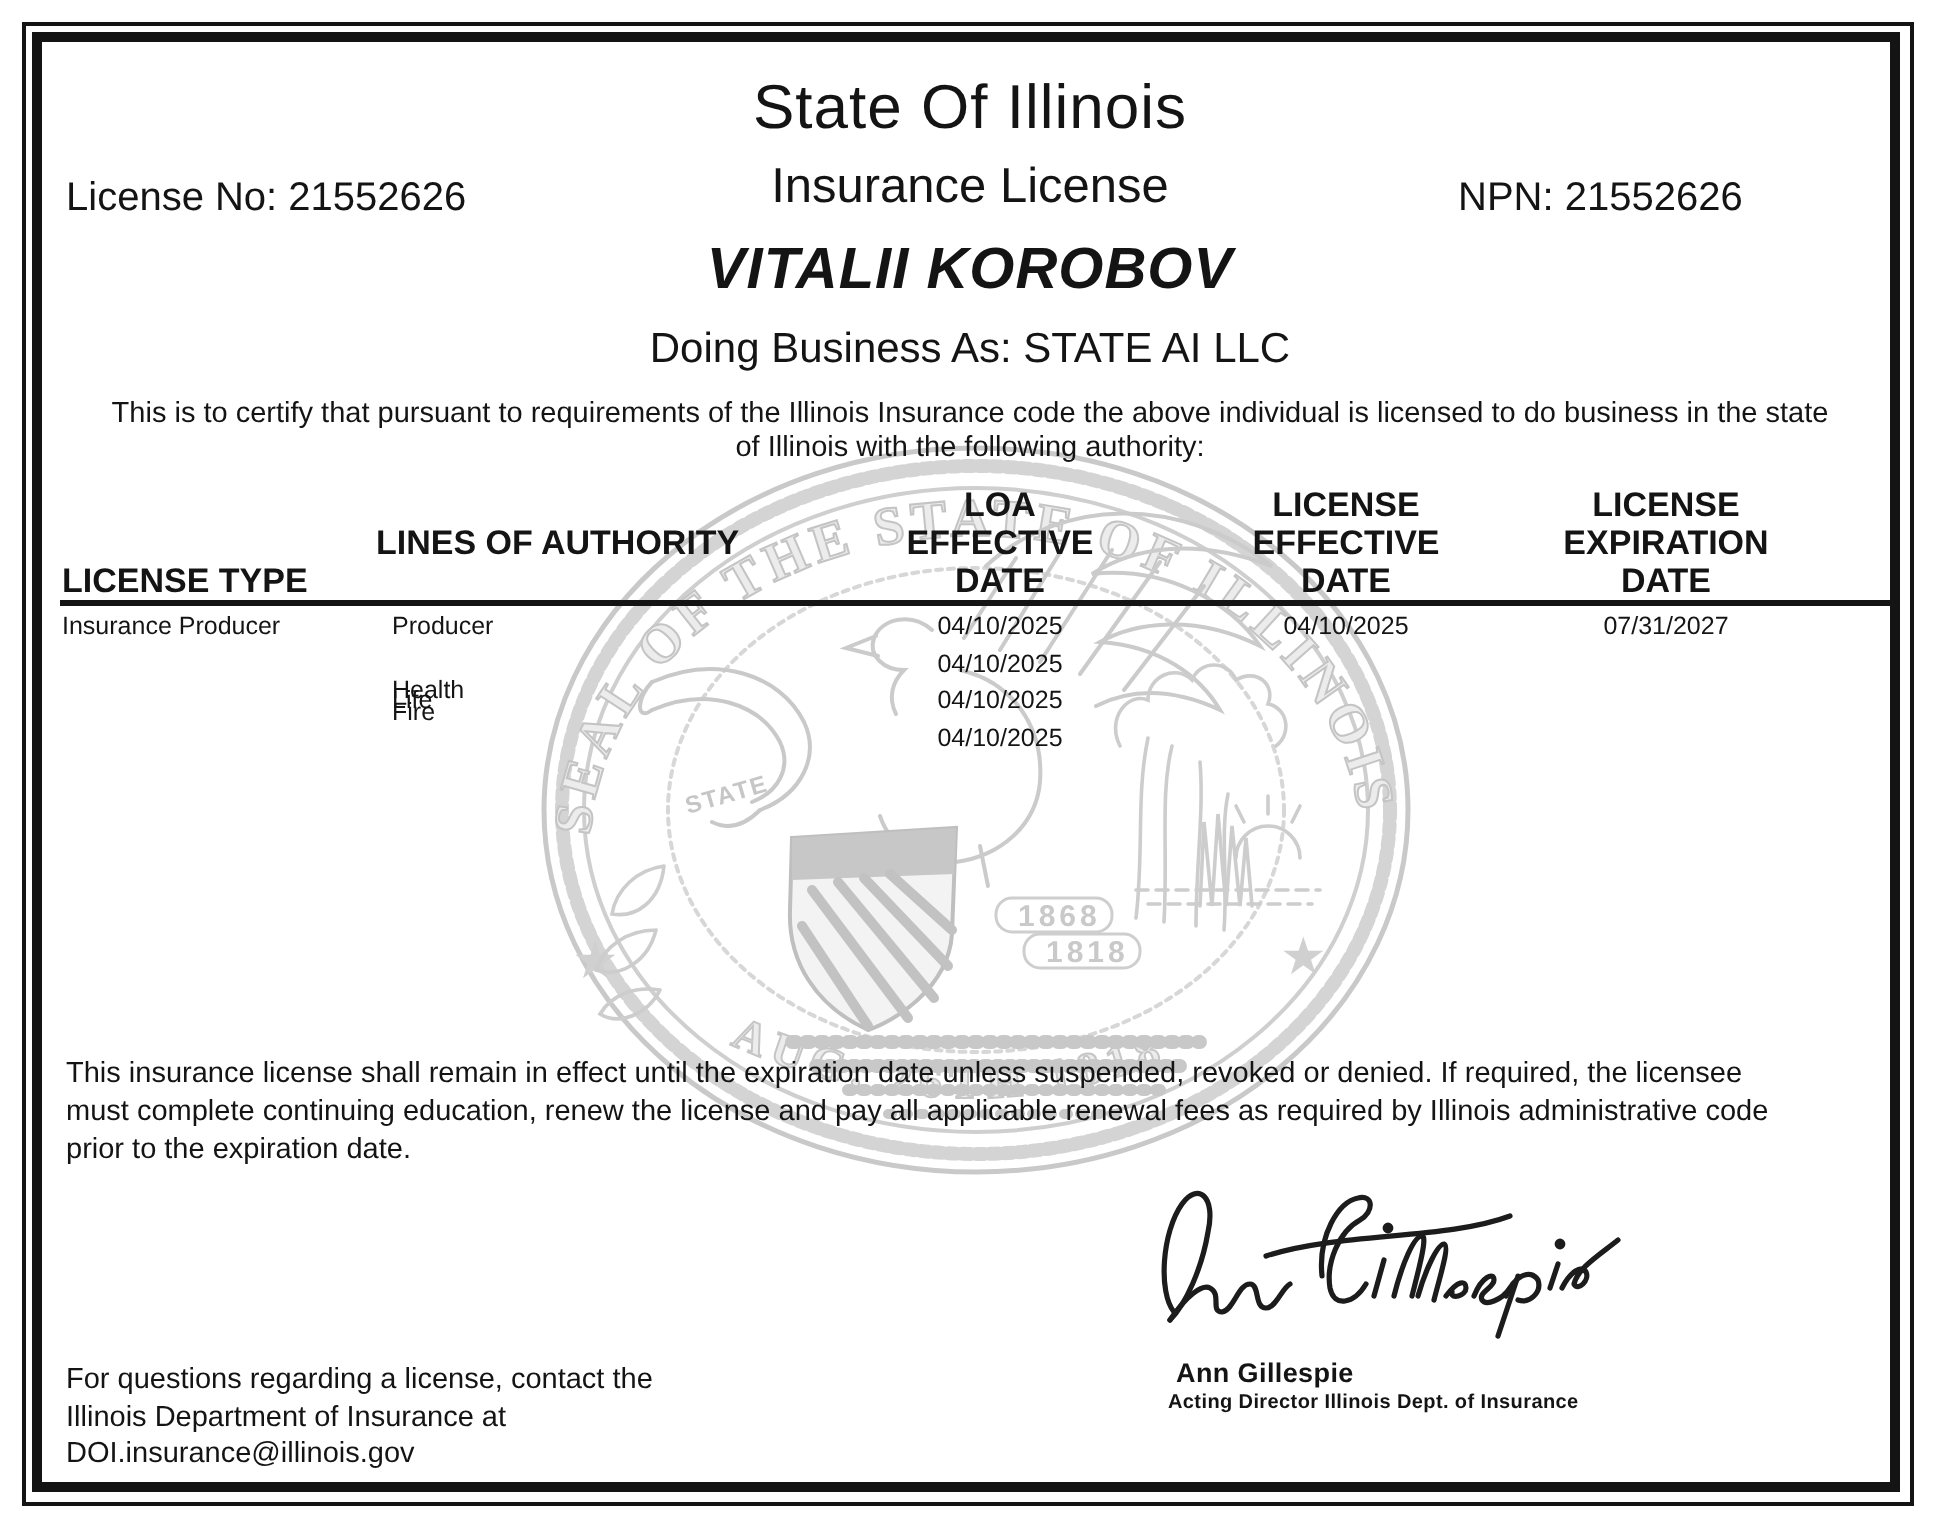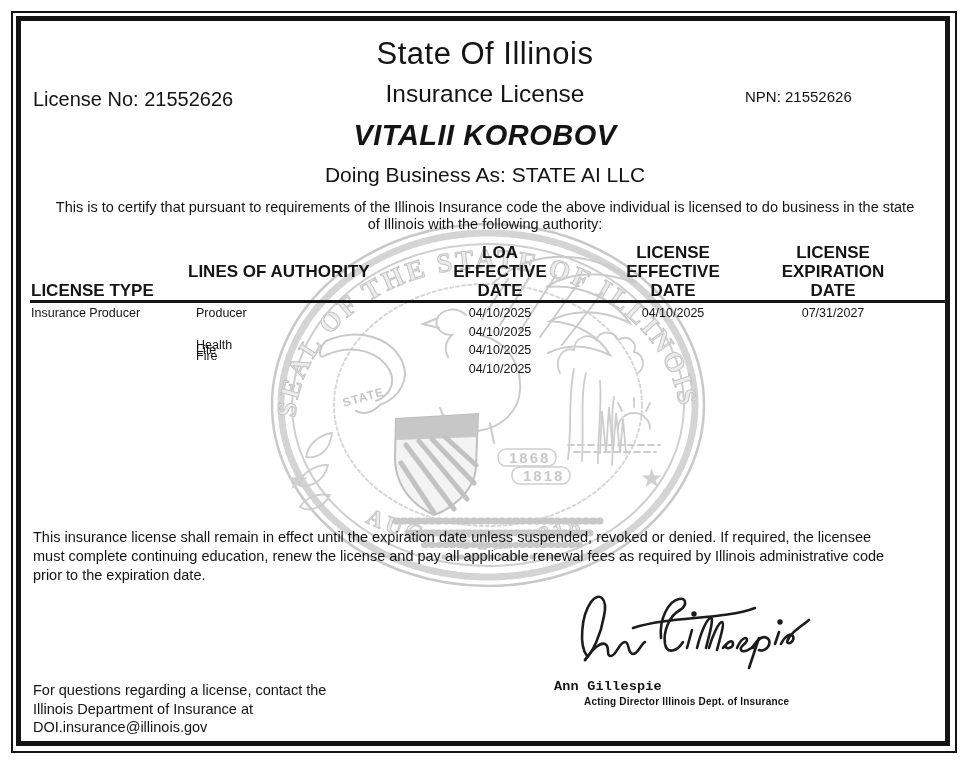--- a/index.html
+++ b/index.html
@@ -15,38 +15,38 @@
     border:5px solid #141414;box-sizing:border-box;}
   
   .seal{position:absolute;left:268px;top:221px;width:440px;height:372px;}
   
   .layer{position:absolute;inset:0;}
   .abs{position:absolute;}
   .center{left:20px;width:930px;text-align:center;}
   .state-title{top:36px;font-size:31px;letter-spacing:.5px;}
   .doc-title{top:80px;font-size:24.5px;}
   .license-no{left:33px;top:88px;font-size:20px;}
-  .npn{left:745px;top:88px;font-size:15px;}
+  .npn{left:729px;top:88px;font-size:20px;}
   .licensee{top:119px;font-size:29px;font-weight:bold;font-style:italic;letter-spacing:.5px;}
   .dba{top:163px;font-size:21px;}
   .certify{top:199px;font-size:14.5px;line-height:16.5px;}
   
   .th{font-size:17px;font-weight:bold;line-height:19px;white-space:pre-line;}
   .th-c{text-align:center;}
   .rule{left:30px;top:300px;width:915px;height:3px;background:#141414;}
   .td{font-size:12.5px;line-height:16px;}
   .td-c{text-align:center;}
   .col1{left:31px;width:160px;}
   .col2{left:196px;width:170px;}
   .col3{left:430px;width:140px;}
   .col4{left:603px;width:140px;}
   .col5{left:763px;width:140px;}
   .notice{left:33px;top:528px;font-size:14.5px;line-height:19px;}
   .sig-svg{left:575px;top:592px;}
-  .sig-name{left:554px;top:679px;font-size:13.5px;font-weight:bold;letter-spacing:.2px;font-family:Liberation Mono, monospace;}
+  .sig-name{left:588px;top:679px;font-size:13.5px;font-weight:bold;letter-spacing:.2px;}
   .sig-title{left:584px;top:696px;font-size:10px;font-weight:bold;letter-spacing:.2px;}
   .contact{left:33px;top:681px;font-size:14.5px;line-height:18.5px;}
 </style>
 </head>
 <body>
 
 <svg class="seal" viewBox="0 0 440 372" xmlns="http://www.w3.org/2000/svg">
   <g fill="none" stroke-linecap="round">
 
     <ellipse cx="220" cy="184" rx="216" ry="181" stroke="#c9c9c9" stroke-width="2.5"></ellipse>

